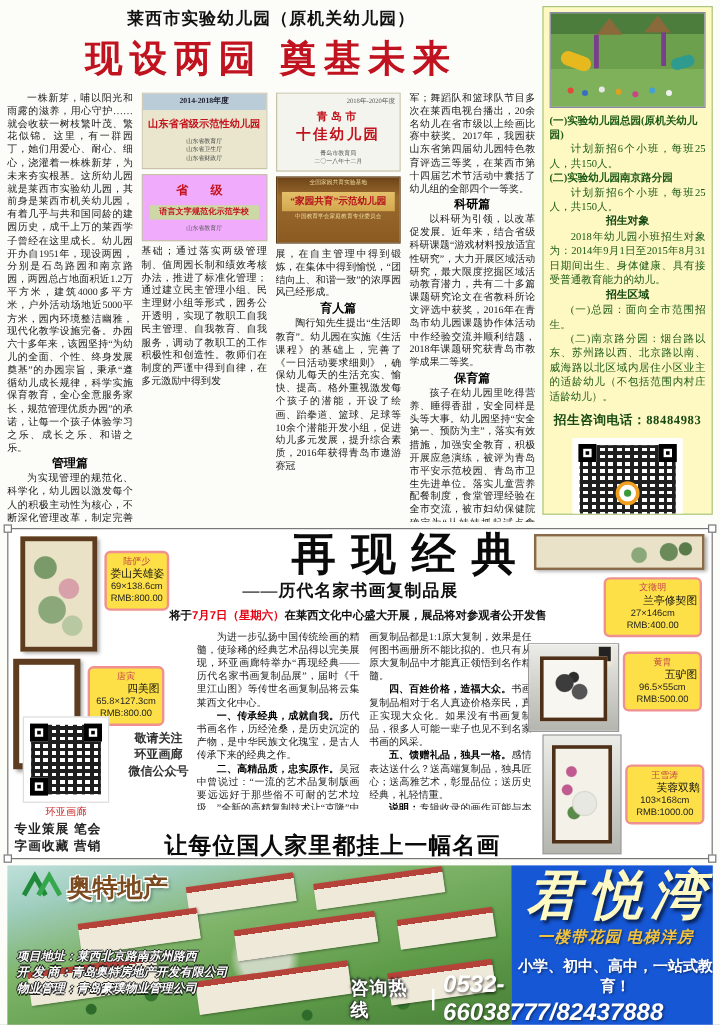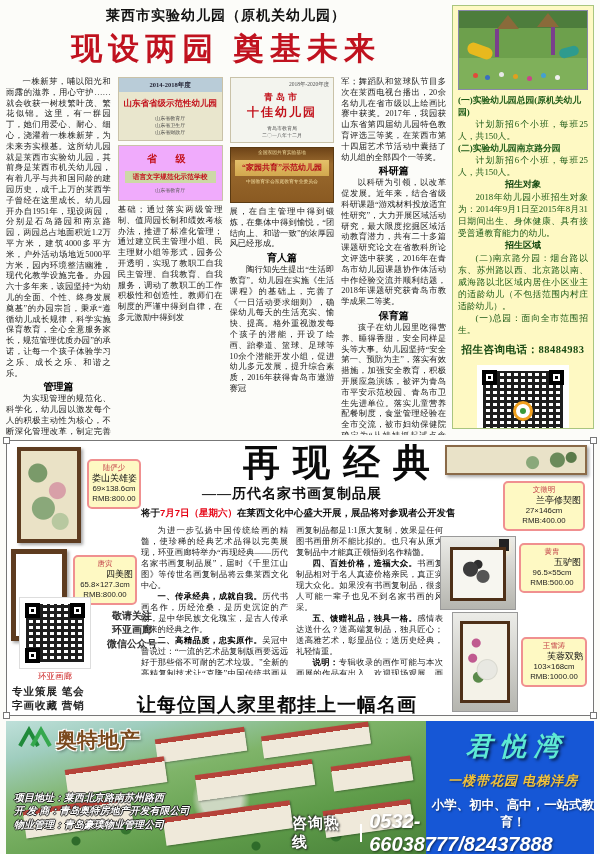--- a/index.html
+++ b/index.html
@@ -91,35 +91,35 @@
   .photo5 { left:446px; top:172px; width:64px; height:98px; }
   .innerframe { position:absolute; background:#f7f6f0; border:3px solid #4e3018; }
   .if4 { inset:10px 9px 8px; background:radial-gradient(circle at 35% 40%,#3c3c3c 0 7px,transparent 8px),
          radial-gradient(circle at 60% 55%,#555 0 6px,transparent 7px),
          radial-gradient(circle at 50% 30%,#2e2e2e 0 4px,transparent 5px),#f7f6f0; }
   .if5 { inset:8px 7px; background:radial-gradient(circle at 30% 25%,#c05a90 0 4px,transparent 5px),
          radial-gradient(circle at 22% 45%,#c05a90 0 4px,transparent 5px),
          radial-gradient(circle at 55% 60%,#e8e8e2 0 9px,#d8d8cf 10px,transparent 11px),
          radial-gradient(circle at 35% 70%,#5a8a4a 0 5px,transparent 6px),#f4f2e8; }
   .lamp { position:absolute; top:2px; right:6px; width:10px; height:12px; background:#222; box-shadow:0 3px 4px rgba(255,240,200,.9); }
-  .plabel { position:absolute; background:#fef9c3; border:2px solid #f09090; border-radius:5px; text-align:center; padding:2px 2px 3px; }
+  .plabel { position:absolute; background:#fde047; border:2px solid #f09090; border-radius:5px; text-align:center; padding:2px 2px 3px; }
   .plabel .artist { display:block; font-size:7.5px; color:#c3434a; line-height:10px; }
   .plabel .ptitle { display:block; font-size:9px; font-weight:normal; color:#111; line-height:11px;text-align:right; }
   .plabel .psize, .plabel .pprice { display:block; font-size:7.8px; color:#222; line-height:10px; font-family:"Liberation Sans",sans-serif; }
   .label1 { left:80px; top:18px; width:54px; }
   .label2 { left:66px; top:114px; width:64px; }
   .label3 { left:496px; top:40px; width:82px; }
   .label4 { left:512px; top:102px; width:66px; }
   .label5 { left:514px; top:196px; width:66px; }
   .expo-center { position:absolute; left:134px; top:0; width:302px; }
   .expo-title { font-size:37px; font-weight:bold; color:#0a0a0a; text-align:right; letter-spacing:13px; line-height:44px; padding-left:10px; }
   .expo-sub { font-size:14px; font-weight:bold; color:#111; text-align:center; letter-spacing:1px; line-height:18px; }
   .announce { font-size:9.5px; font-weight:bold; color:#111; margin-top:4px; font-family:"Liberation Sans",sans-serif; white-space:nowrap; }
   .announce .red { color:#e60012; }
-  .expo-cols { display:flex; gap:8px; margin-top:5px; height:150px; overflow:hidden; }
+  .expo-cols { display:flex; gap:8px; margin-top:5px; height:150px; overflow:hidden;margin-left:23px; }
   .expo-col { width:147px; overflow:hidden; }
   .expo-col p { font-size:8.3px; line-height:11px; text-align:justify; color:#1a1a1a; }
   .expo-col b { color:#000; }
   .banner { position:absolute; left:130px; top:251px; width:380px; font-size:19px; font-weight:bold; color:#0a0a0a; letter-spacing:1px; }
   .qr-expo { position:absolute; left:12px; top:156px; width:72px; height:72px; border:1px solid #ddd; }
   .qr-cap { position:absolute; left:92px; top:168px; width:66px; font-size:10px; font-weight:bold; color:#333; line-height:14px; text-align:center; }
   .stamp { position:absolute; left:12px; top:230px; width:72px; text-align:center; font-size:8.5px; color:#cc2222; }
   .svc { position:absolute; left:5px; top:244px; font-size:10.5px; font-weight:bold; color:#222; line-height:14px; letter-spacing:1px; }
 
   
@@ -133,21 +133,21 @@
                radial-gradient(circle 28px at 215px 78px,#cdd8c2 0 20px,transparent 29px),
                linear-gradient(165deg,#bfe0da 0%,#9fcdbe 16%,#7fb469 38%,#5f9c4a 68%,#477f38 100%); }
   .b { position:absolute; background:linear-gradient(180deg,#b5433a 0 5px,#efe9da 5px); box-shadow:1px 1px 2px rgba(0,0,0,.35); transform:rotate(-8deg); }
   .ad-logo { position:absolute; left:12px; top:5px; display:flex; align-items:flex-start; gap:4px; }
   .ad-logo-text { font-size:21px; font-weight:bold; color:#7b4a1e; font-family:"Liberation Sans",sans-serif;
     text-shadow:-1px -1px 0 #fff,1px -1px 0 #fff,-1px 1px 0 #fff,1px 1px 0 #fff,2px 2px 3px rgba(0,0,0,.4); }
   .ad-info { position:absolute; left:8px; bottom:28px; font-family:"Liberation Sans",sans-serif;font-style:italic; }
   .ad-info div { font-size:10px; font-weight:bold; color:#fff; line-height:13.5px;
     text-shadow:-1px 0 #222,0 1px #222,1px 0 #222,0 -1px #222; }
   .ad-blue { position:absolute; left:420px; top:0; width:174px; height:138px; background:#1657d6; text-align:center; padding-top:4px; }
-  .brand { font-size:26px; font-weight:bold; font-style:italic; color:#5eead4; letter-spacing:8px; padding-left:8px;
+  .brand { font-size:44px; font-weight:bold; font-style:italic; color:#fef9c3; letter-spacing:8px; padding-left:8px;
     text-shadow:2px 2px 3px rgba(0,0,0,.65); line-height:44px; }
   .slogan1 { font-size:13px; font-weight:bold; font-style:italic; color:#f2c23a; margin-top:3px; letter-spacing:1px;
     text-shadow:1px 1px 2px rgba(0,0,0,.5); }
   .slogan2 { font-size:12.5px; font-weight:bold; color:#fff; margin-top:7px; font-family:"Liberation Sans",sans-serif;
     text-shadow:1px 1px 2px rgba(0,0,0,.5); }
   .ad-hotline { position:absolute; left:286px; bottom:3px; display:flex; align-items:center; gap:7px; font-family:"Liberation Sans",sans-serif; }
   .hl-label { font-size:15px; font-weight:bold; color:#fff; text-shadow:1px 1px 2px #222,-1px -1px 2px #222; letter-spacing:1px; }
   .hl-sep { width:2px; height:18px; background:#fff; }
   .hl-num { font-size:20px; font-weight:bold; color:#fff; font-style:italic; text-shadow:1px 1px 2px rgba(0,0,0,.5); }
 </style>
@@ -224,22 +224,22 @@
         <div class="slideT" style="left:100px;top:36px;"></div>
         <div class="kids" style="left:14px;top:62px;"></div>
       </div>
       <div class="e-h">(一)实验幼儿园总园(原机关幼儿园)</div>
       <p class="e-p indent">计划新招6个小班，每班25人，共150人。</p>
       <div class="e-h">(二)实验幼儿园南京路分园</div>
       <p class="e-p indent">计划新招6个小班，每班25人，共150人。</p>
       <div class="e-c">招生对象</div>
       <p class="e-p indent">2018年幼儿园小班招生对象为：2014年9月1日至2015年8月31日期间出生、身体健康、具有接受普通教育能力的幼儿。</p>
       <div class="e-c">招生区域</div>
+      <p class="e-p indent">(一)总园：面向全市范围招生。</p>
       <p class="e-p indent">(二)南京路分园：烟台路以东、苏州路以西、北京路以南、威海路以北区域内居住小区业主的适龄幼儿（不包括范围内村庄适龄幼儿）。</p>
-      <p class="e-p indent">(一)总园：面向全市范围招生。</p>
       <div class="e-phone">招生咨询电话：88484983</div>
       <div class="qr qr-enroll">
         <div class="qr-px"></div>
         <div class="f f-tl"></div>
         <div class="f f-tr"></div>
 
         <div class="qr-logo"></div>
       </div>
     </div>
   </div>

